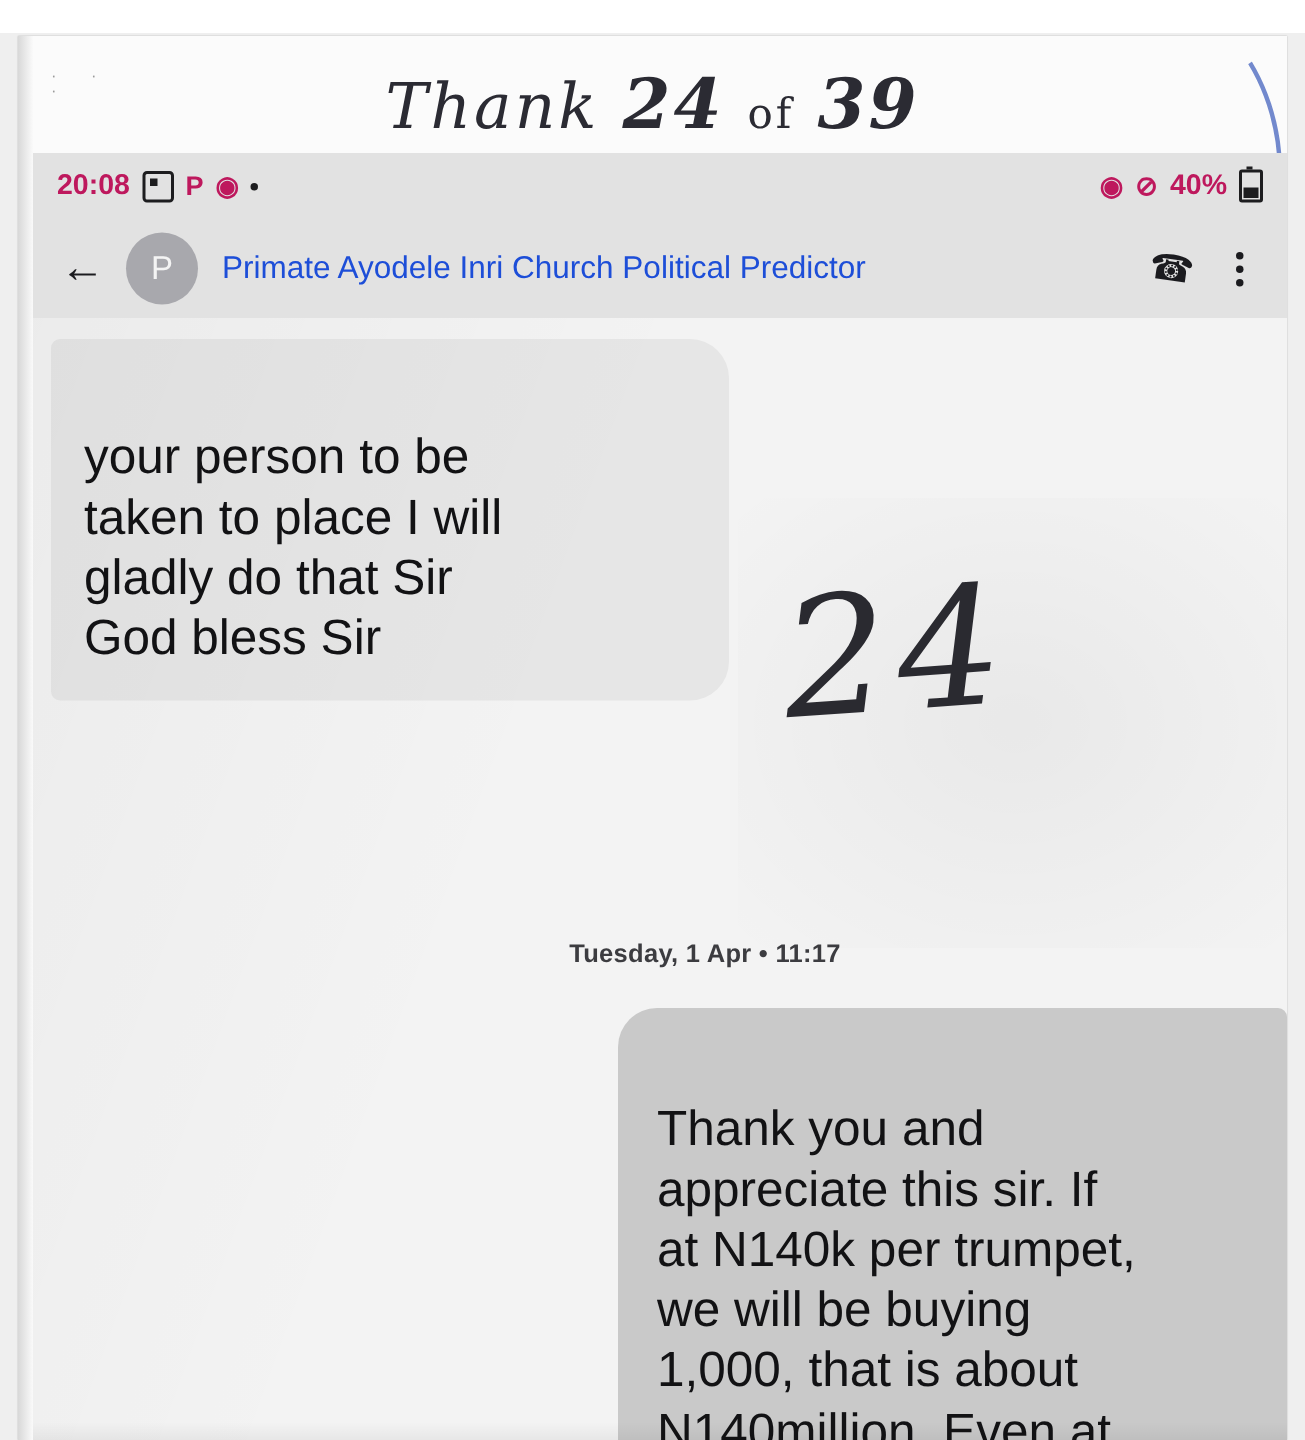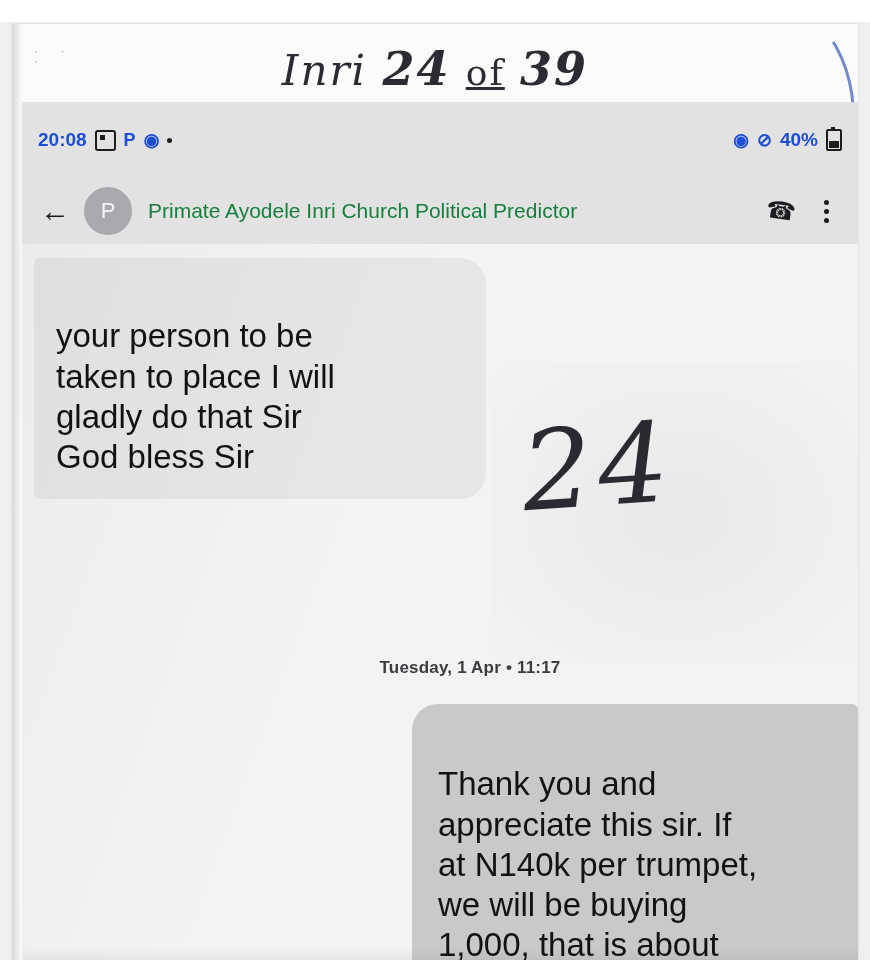--- a/index.html
+++ b/index.html
@@ -53,23 +53,22 @@
     font-size: 42px;
     color: #2b2b33;
     letter-spacing: 2px;
     white-space: nowrap;
   }
   .handwritten-header .num {
     font-size: 46px;
     font-weight: bold;
   }
   .handwritten-header .small {
-    font-size: 36px;
+    font-size: 28px;
     font-style: normal;
-    text-decoration: underline;
   }
 
   
   .pen-arc {
     position: absolute;
     right: -6px;
     top: -24px;
     width: 120px;
     height: 150px;
     border-right: 3px solid #5b76c6;
@@ -90,22 +89,22 @@
     overflow: hidden;
   }
 
   
   .status-bar {
     height: 44px;
     background: #e2e2e2;
     display: flex;
     align-items: center;
     justify-content: space-between;
-    padding: 16px 16px;
-    color: #1d4ed8;
+    padding: 0 16px;
+    color: #be185d;
     font-size: 19px;
     font-weight: bold;
   }
   .status-left, .status-right {
     display: flex;
     align-items: center;
     gap: 8px;
   }
   .glyph { font-size: 18px; line-height: 1; }
   .sq-icon {
@@ -168,21 +167,21 @@
     color: #f4f4f4;
     font-size: 22px;
     display: flex;
     align-items: center;
     justify-content: center;
     flex: 0 0 auto;
   }
   .contact-name {
     flex: 1 1 auto;
     font-size: 21px;
-    color: #15803d;
+    color: #1d4ed8;
     white-space: nowrap;
     overflow: hidden;
   }
   .call-icon {
     font-size: 24px;
     color: #1b1b1f;
     transform: rotate(8deg);
   }
   .menu-icon {
     width: 8px;
@@ -288,21 +287,21 @@
 <div id="page">
 
   <div class="top-strip"></div>
 
   <div class="paper">
     <div class="paper-edge-left"></div>
     <div class="paper-specks">· ·  ·</div>
     <div class="pen-arc"></div>
 
     <div class="handwritten-header">
-      <span>Inri</span>
+      <span>Thank</span>
       <span class="num">24</span>
       <span class="small">of</span>
       <span class="num">39</span>
     </div>
 
     <div class="phone">
 
       <div class="status-bar">
         <div class="status-left">
           <span>20:08</span>

